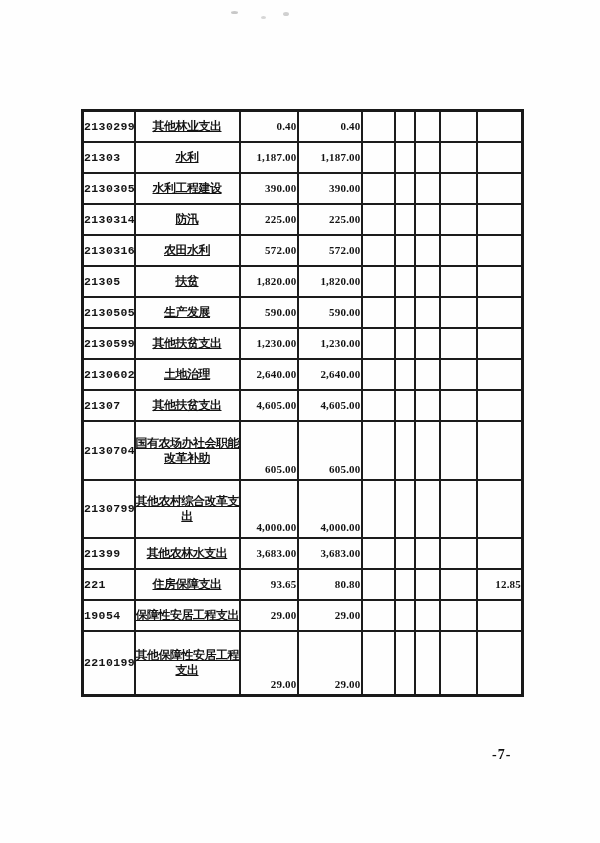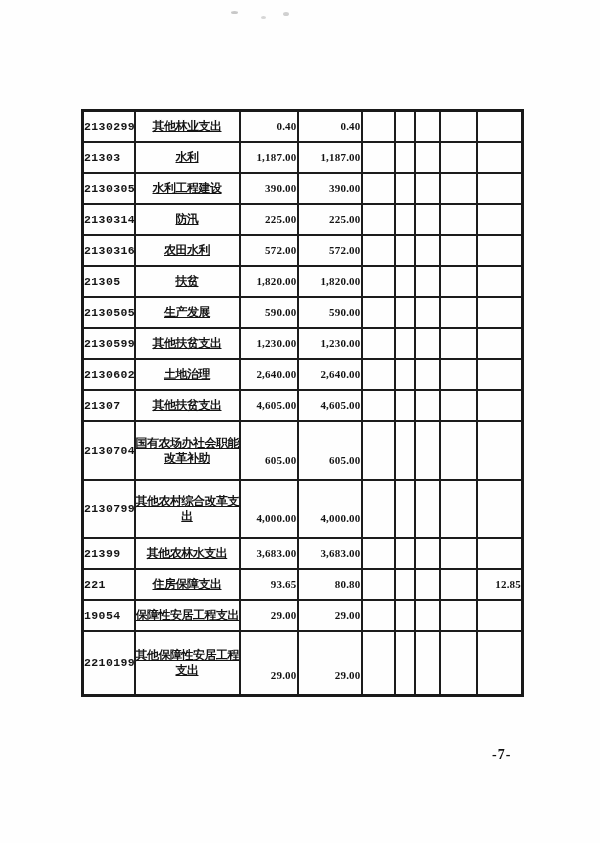--- a/index.html
+++ b/index.html
@@ -63,21 +63,21 @@
     text-decoration: underline;
   }
   td.amt {
     text-align: right;
     padding-right: 5px;
     font-size: 11px;
     letter-spacing: 0.2px;
   }
   tr.tall-a td.amt, tr.tall-b td.amt, tr.tall-c td.amt {
     vertical-align: bottom;
-    padding-bottom: 13px;
+    padding-bottom: 4px;
   }
   td.name .nl { display: block; line-height: 14px; }
   td.name .nl + .nl { margin-top: 1px; text-align: center; }
 
   .page-number {
     position: absolute;
     left: 492px;
     top: 747px;
     font-size: 14px;
     letter-spacing: 1px;

